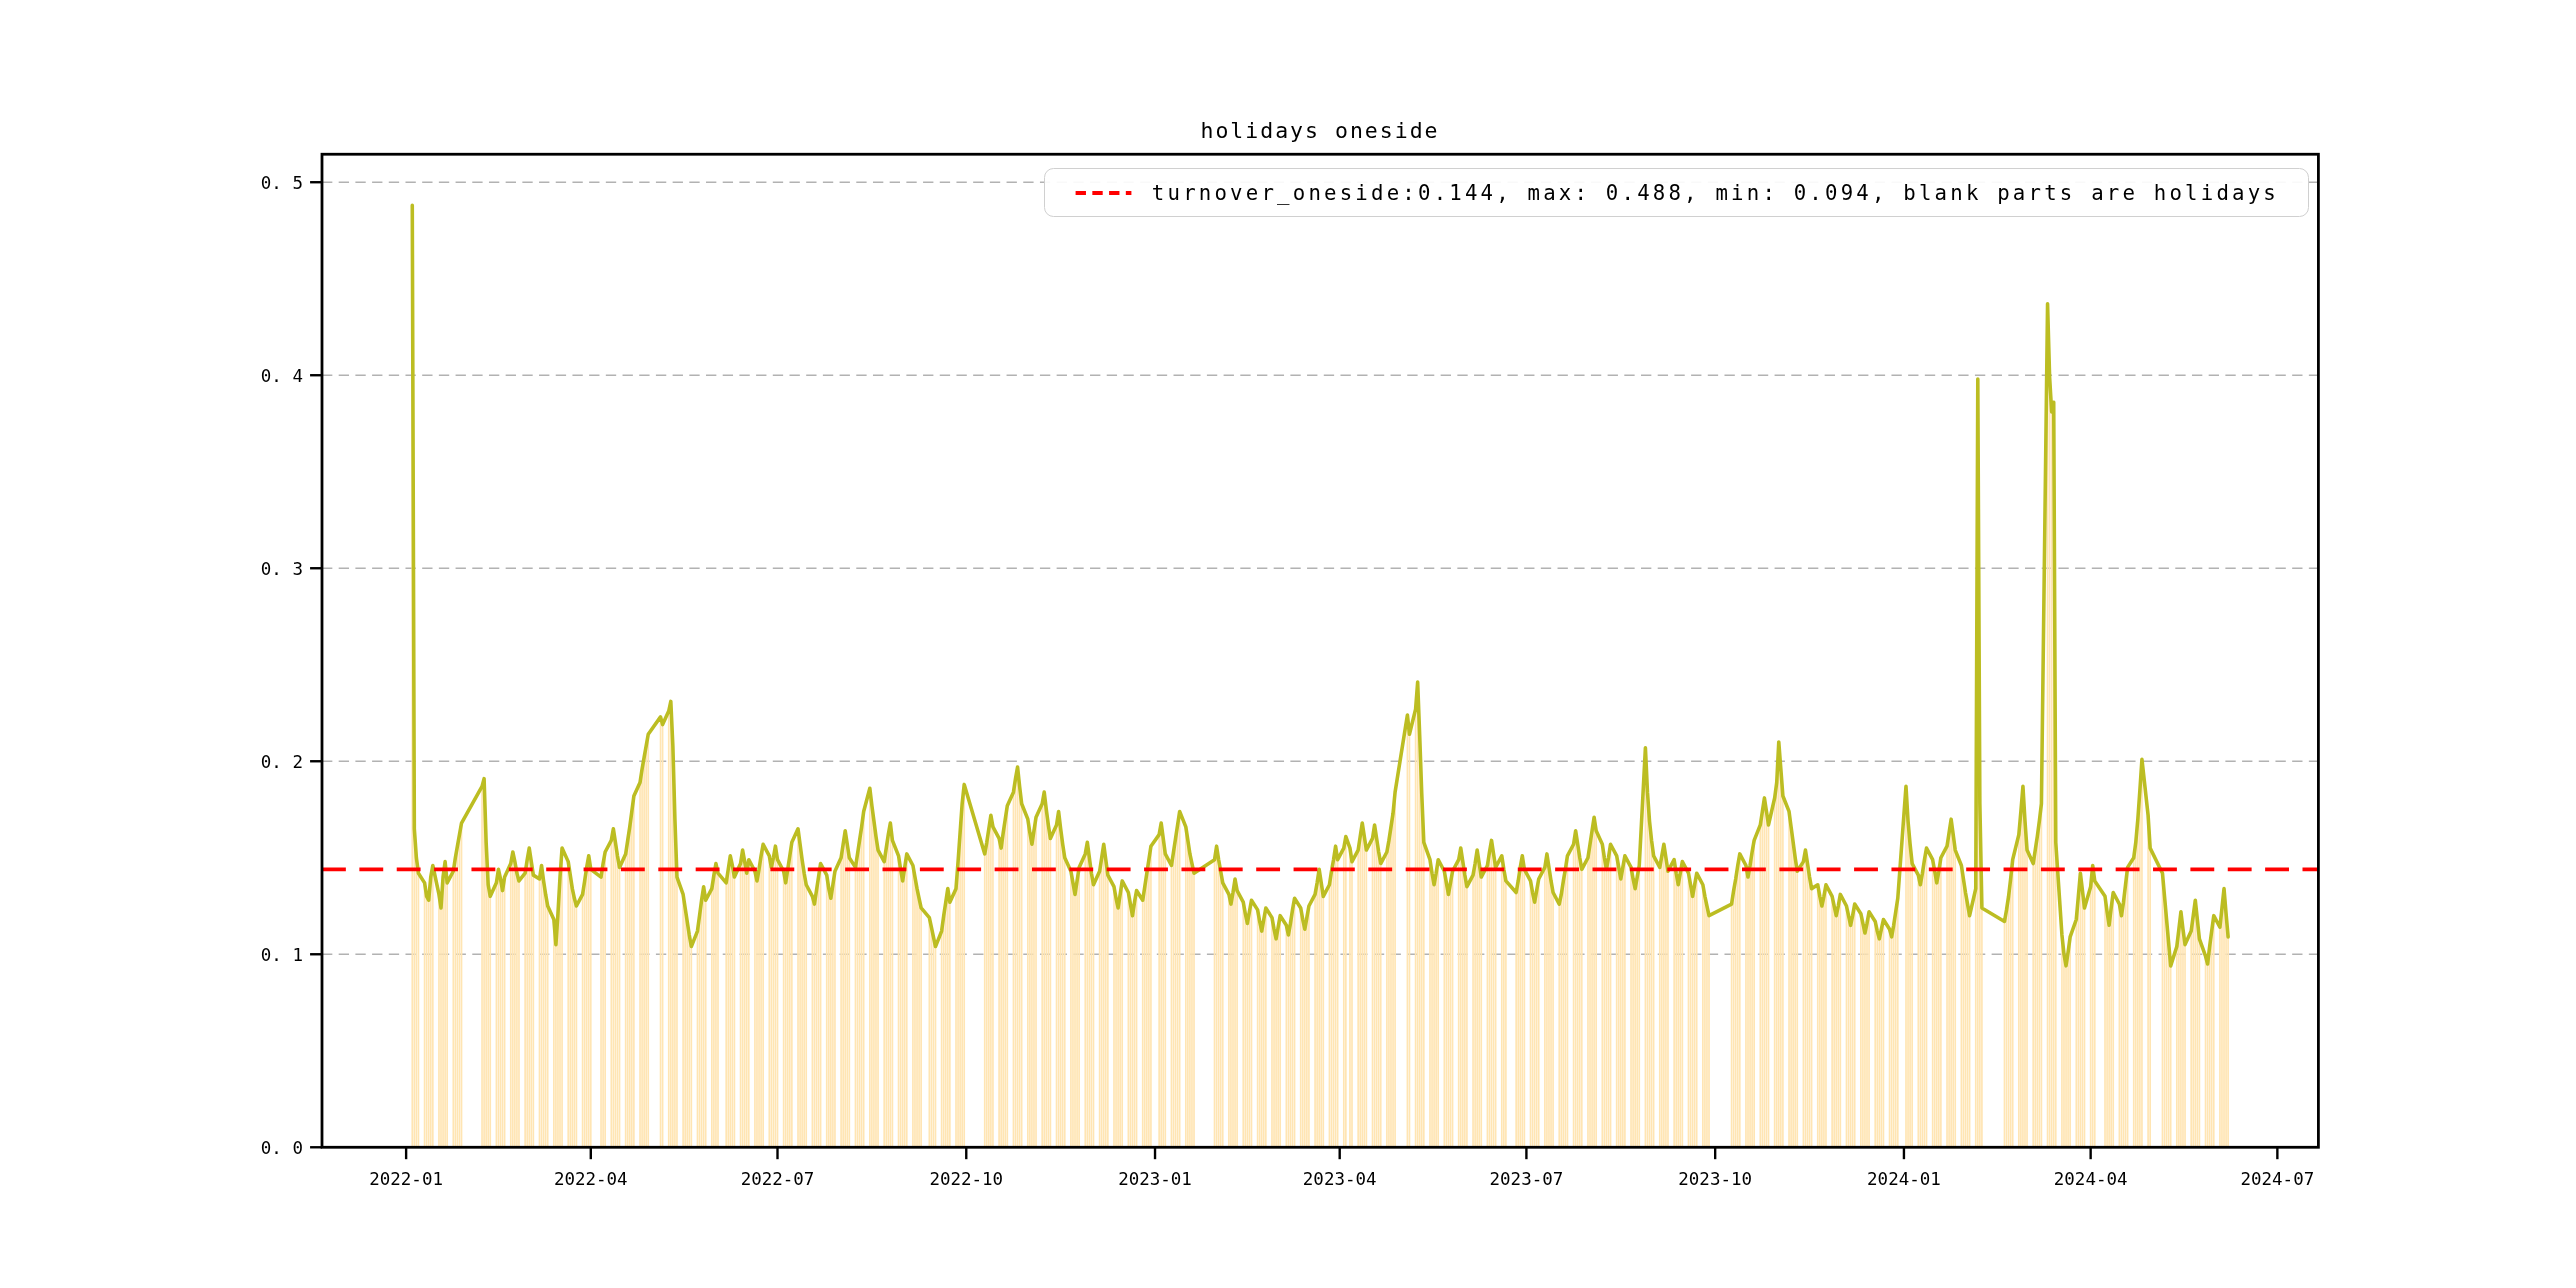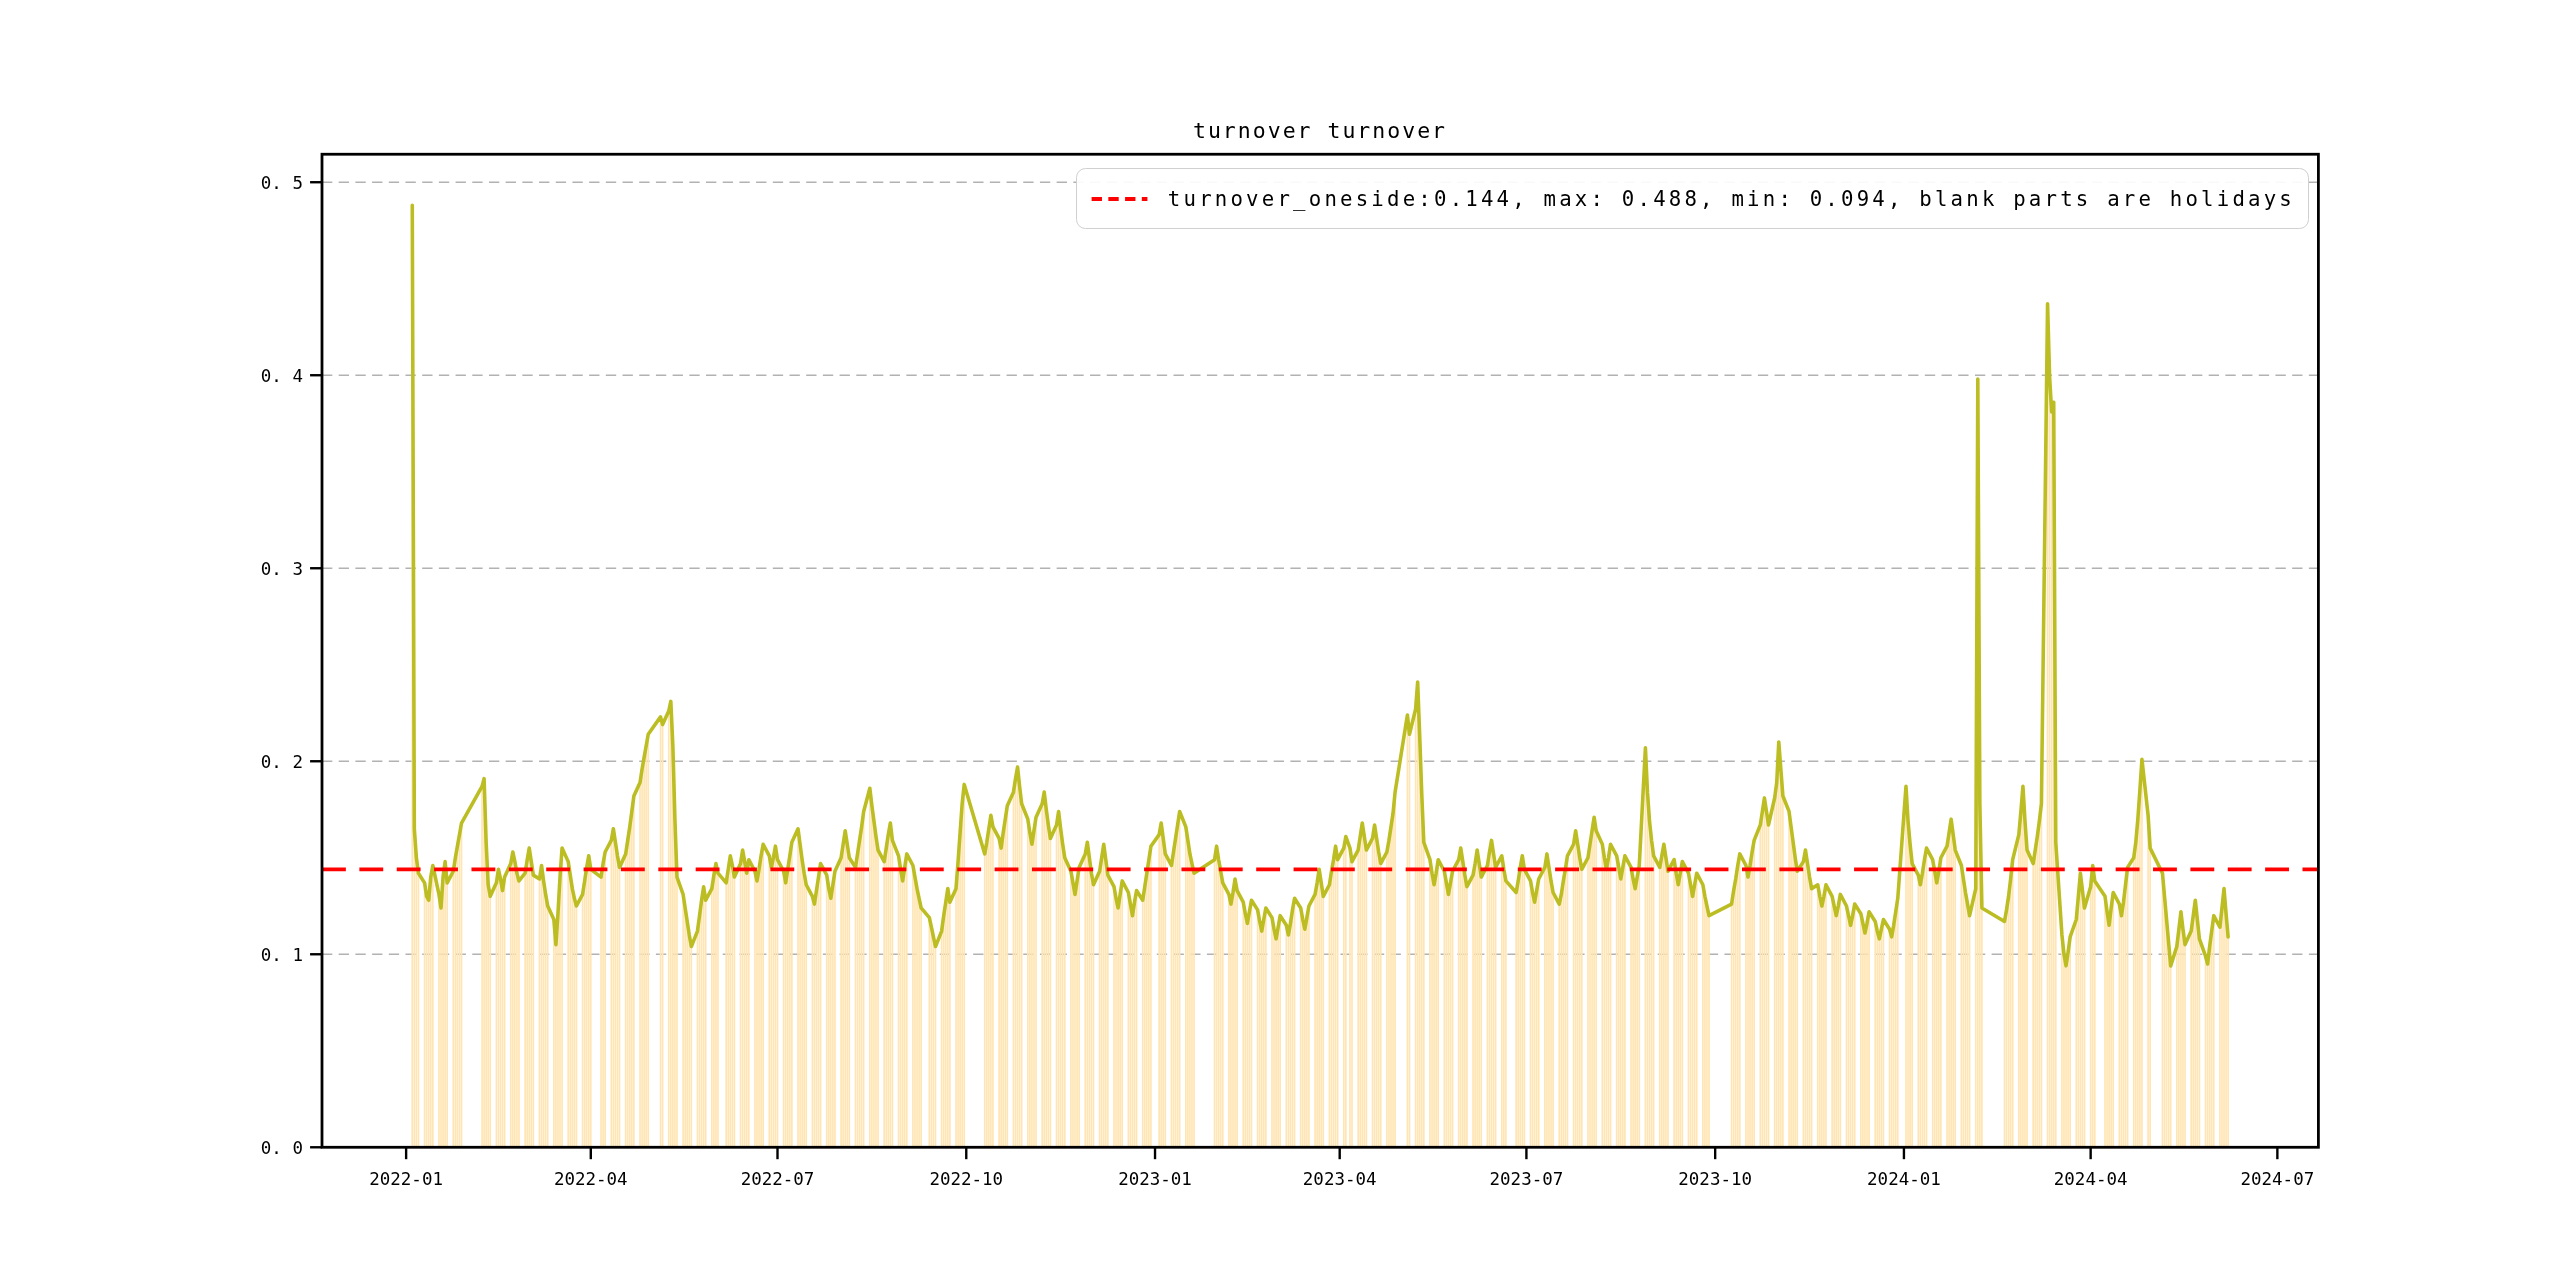--- a/index.html
+++ b/index.html
@@ -2,24 +2,24 @@
 <html style="font-size:12.7px"><head>
 <meta charset="utf-8">
 <style>
   html,body{margin:0;padding:0;background:#ffffff;}
   body{width:2576px;height:1288px;position:relative;overflow:hidden;
        font-family:"DejaVu Sans Mono","Liberation Mono",monospace;}
   .fig{position:absolute;left:0;top:0;width:2576px;height:1288px;}
   .chart-title{position:absolute;left:322px;top:118px;width:1996px;height:32px;
        text-align:center;font-size:21.5px;letter-spacing:2px;color:#000;}
   svg#chart{position:absolute;left:0;top:0;}
-  .legend{position:absolute;top:168px;right:267px;height:61px;
+  .legend{position:absolute;top:168px;right:267px;height:49px;
        display:flex;align-items:center;gap:19px;
        background:rgba(255,255,255,0.92);border:1.6px solid #d0d0d0;border-radius:9.5px;
-       padding:0 13px;box-sizing:border-box;}
+       padding:0 29px;box-sizing:border-box;}
   .legend .ltext{font-size:20.7px;letter-spacing:3.2px;color:#000;white-space:nowrap;}
   .legend svg{flex:0 0 auto;}
 </style>
 </head>
 <body>
 
 <div class="fig">
 
   <svg id="chart" width="2576" height="1288" viewBox="0 0 3240 1620">
       <line x1="405" y1="1200.240038872692" x2="2916" y2="1200.240038872692" stroke="#b2b2b2" stroke-width="2" stroke-dasharray="13 8"></line>
@@ -646,21 +646,21 @@
       <line x1="390" y1="957.4800777453838" x2="405" y2="957.4800777453838" stroke="#000000" stroke-width="3"></line>
       <text x="381" y="965.4800777453838" text-anchor="end" font-size="22" fill="#000000">0. 2</text>
       <line x1="390" y1="714.7201166180757" x2="405" y2="714.7201166180757" stroke="#000000" stroke-width="3"></line>
       <text x="381" y="722.7201166180757" text-anchor="end" font-size="22" fill="#000000">0. 3</text>
       <line x1="390" y1="471.9601554907676" x2="405" y2="471.9601554907676" stroke="#000000" stroke-width="3"></line>
       <text x="381" y="479.9601554907676" text-anchor="end" font-size="22" fill="#000000">0. 4</text>
       <line x1="390" y1="229.20019436345956" x2="405" y2="229.20019436345956" stroke="#000000" stroke-width="3"></line>
       <text x="381" y="237.20019436345956" text-anchor="end" font-size="22" fill="#000000">0. 5</text>
     </svg>
 
-  <div class="chart-title">turnover turnover</div>
+  <div class="chart-title">holidays oneside</div>
 
   <div class="legend">
     <svg width="59" height="8" viewBox="0 0 74 10">
       <line id="legend-dash" x1="2" y1="5" x2="72" y2="5" stroke-width="5" stroke-dasharray="13 8" stroke="#ff0000"></line>
     </svg>
     <span class="ltext">turnover_oneside:0.144, max: 0.488, min: 0.094, blank parts are holidays</span>
   </div>
 
 </div>
 

